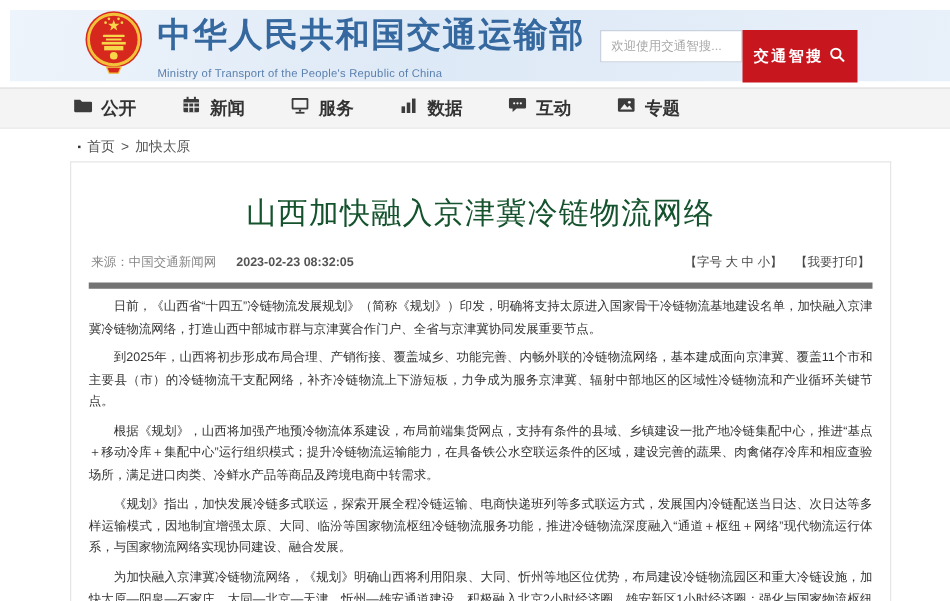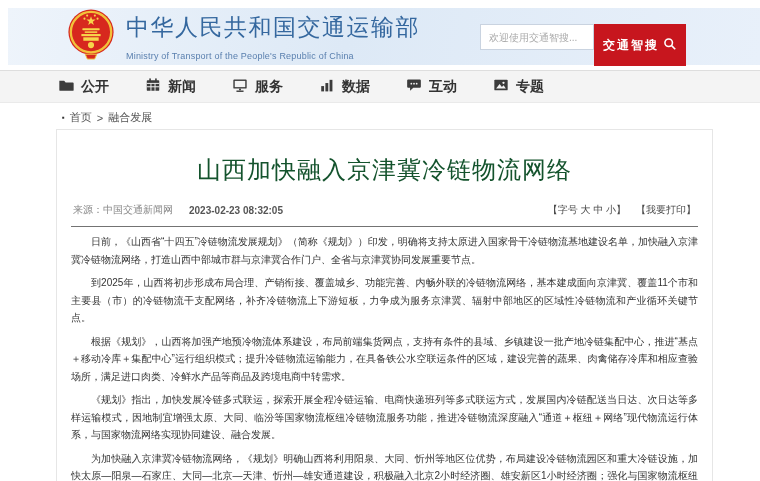--- a/index.html
+++ b/index.html
@@ -4,21 +4,21 @@
 <style>
   * { margin:0; padding:0; box-sizing:border-box; }
   html,body { width:760px; height:481px; background:#ffffff; overflow:hidden;
     font-family:"Liberation Sans","DejaVu Sans",sans-serif; position:relative; }
 
   
   .header { position:absolute; left:8px; top:8px; right:0; height:57px;
     background:linear-gradient(100deg,#eef4fb 0%,#dde9f6 45%,#e8f0fa 100%); }
   .brand { position:absolute; left:58px; top:50%; transform:translateY(-50%);
     display:flex; align-items:center; gap:10px; cursor:pointer; }
-  .brand-title { font-size:23px; font-weight:normal; color:#35689f; letter-spacing:1.5px; }
+  .brand-title { font-size:27px; font-weight:bold; color:#35689f; letter-spacing:1.5px; }
   .brand-sub { font-size:9px; color:#597fae; margin-top:8px; letter-spacing:.2px; }
   .search { position:absolute; right:74px; top:16px; display:flex; height:42px; }
   .search input { width:114px; height:26px; border:1px solid #c9d3e0; background:#fff;
     font-size:10px; padding:0 8px; color:#333; outline:none; }
   .search input::placeholder { color:#a9a9a9; }
   .search-btn { background:#c7161e; color:#fff; border:none; font-size:12px; font-weight:bold;
     letter-spacing:2px; padding:0 9px; display:flex; align-items:center; gap:4px; cursor:pointer;
     font-family:inherit; }
 
   
@@ -34,21 +34,21 @@
     gap:5px; font-size:11px; color:#555; }
   .bc-arrow { font-size:8px; color:#333; }
   .bc-link { cursor:pointer; }
 
   
   .panel { position:absolute; left:56px; top:129px; width:657px; height:352px;
     background:#fff; border:1px solid #e6e6e6; border-bottom:none; padding:24px 14px 0; }
   .art-title { text-align:center; font-size:24px; font-weight:500; color:#14532d;
     letter-spacing:1px; }
   .meta { margin-top:17px; display:flex; justify-content:space-between; align-items:center;
-    font-size:10px; color:#878787; padding:0 2px 9px; border-bottom:1px solid #737373; }
+    font-size:10px; color:#878787; padding:0 2px 9px; border-bottom:5px solid #737373; }
   .meta-left { display:flex; gap:16px; align-items:center; }
   .meta-datetime { color:#555; font-weight:bold; }
   .meta-right { display:flex; gap:10px; color:#4a4a4a;margin-left:42px; }
   .meta-right span { cursor:pointer; }
   .art-body { margin-top:6px; }
   .art-body p { font-size:10px; color:#333; line-height:17.5px; text-indent:2em;
     text-align:justify; margin:6px 0; }
 
   .icon-dark { fill:#3c3c3c; }
   .icon-lite { fill:#f4f4f4; }
@@ -168,21 +168,21 @@
       </svg>
     </span>
     <span class="lbl">专题</span>
   </div>
 </div>
 
 <div class="breadcrumb">
   <span class="bc-arrow">▪</span>
   <span class="bc-link">首页</span>
   <span>&gt;</span>
-  <span>融合发展</span>
+  <span>加快太原</span>
 </div>
 
 <div class="panel">
   <div class="art-title">山西加快融入京津冀冷链物流网络</div>
 
   <div class="meta">
     <div class="meta-left">
       <span>来源：中国交通新闻网</span>
       <span class="meta-datetime">2023-02-23 08:32:05</span>
     </div>

